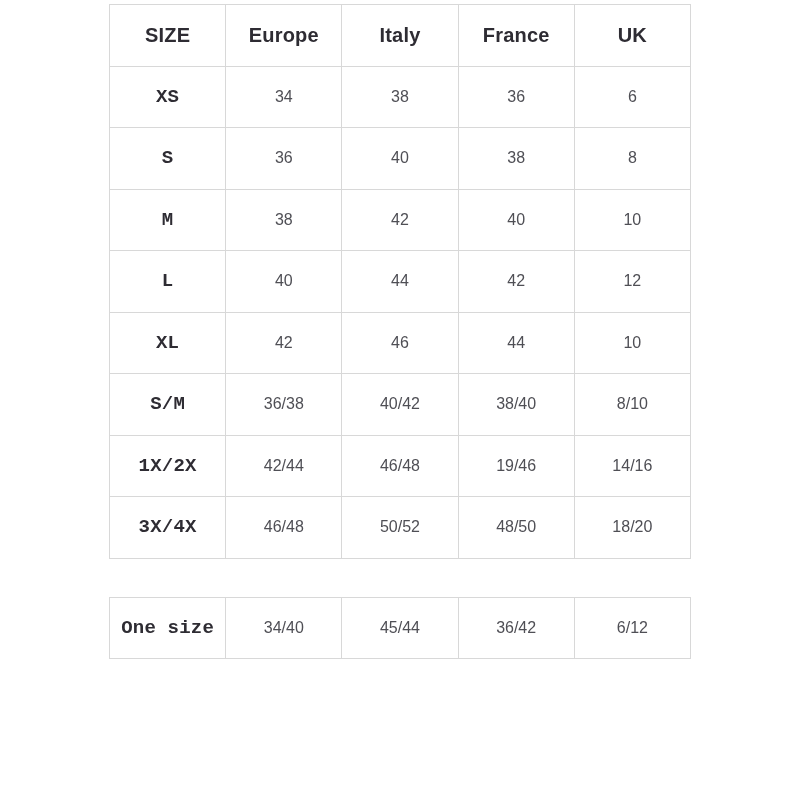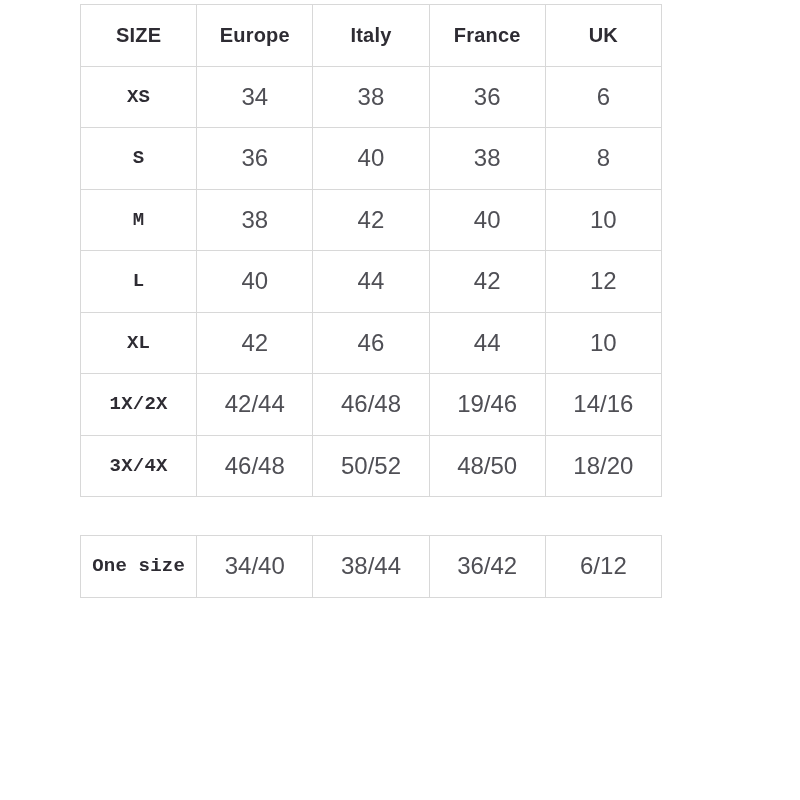--- a/index.html
+++ b/index.html
@@ -15,21 +15,21 @@
     width: 800px;
     height: 800px;
     background: #ffffff;
     box-sizing: border-box;
     padding-top: 4px;
   }
   table.size-table {
     border-collapse: collapse;
     table-layout: fixed;
     width: 582px;
-    margin-left: 80px;
+    margin-left: 109px;
     background: #ffffff;
   }
   table.size-table td, table.size-table th {
     border: 1px solid #d8d8d8;
     text-align: center;
     vertical-align: middle;
     height: 61.5px;
     padding: 0;
     box-sizing: border-box;
     overflow: hidden;
@@ -43,21 +43,21 @@
   }
   td.label-cell {
     font-weight: 700;
     font-size: 19px;
     color: #2e2c33;
     letter-spacing: 0.2px;
     font-family: Liberation Mono, monospace;
   }
   td.value-cell {
     font-weight: 400;
-    font-size: 24px;
+    font-size: 16px;
     color: #4f4f55;
   }
   table.secondary {
     margin-top: 38px;
   }
 </style>
 </head>
 <body>
 
 <div class="page">
@@ -102,20 +102,27 @@
           <td class="value-cell">12</td>
         </tr>
         <tr>
           <td class="label-cell">XL</td>
           <td class="value-cell">42</td>
           <td class="value-cell">46</td>
           <td class="value-cell">44</td>
           <td class="value-cell">10</td>
         </tr>
         <tr>
+          <td class="label-cell">S/M</td>
+          <td class="value-cell">36/38</td>
+          <td class="value-cell">40/42</td>
+          <td class="value-cell">38/40</td>
+          <td class="value-cell">8/10</td>
+        </tr>
+        <tr>
           <td class="label-cell">1X/2X</td>
           <td class="value-cell">42/44</td>
           <td class="value-cell">46/48</td>
           <td class="value-cell">19/46</td>
           <td class="value-cell">14/16</td>
         </tr>
         <tr>
           <td class="label-cell">3X/4X</td>
           <td class="value-cell">46/48</td>
           <td class="value-cell">50/52</td>
@@ -123,20 +130,20 @@
           <td class="value-cell">18/20</td>
         </tr>
       </tbody>
   </table>
 
   <table class="size-table secondary">
     <tbody>
         <tr>
           <td class="label-cell">One size</td>
           <td class="value-cell">34/40</td>
-          <td class="value-cell">38/44</td>
+          <td class="value-cell">45/44</td>
           <td class="value-cell">36/42</td>
           <td class="value-cell">6/12</td>
         </tr>
       </tbody>
   </table>
 
 </div>
 
 </body></html>

